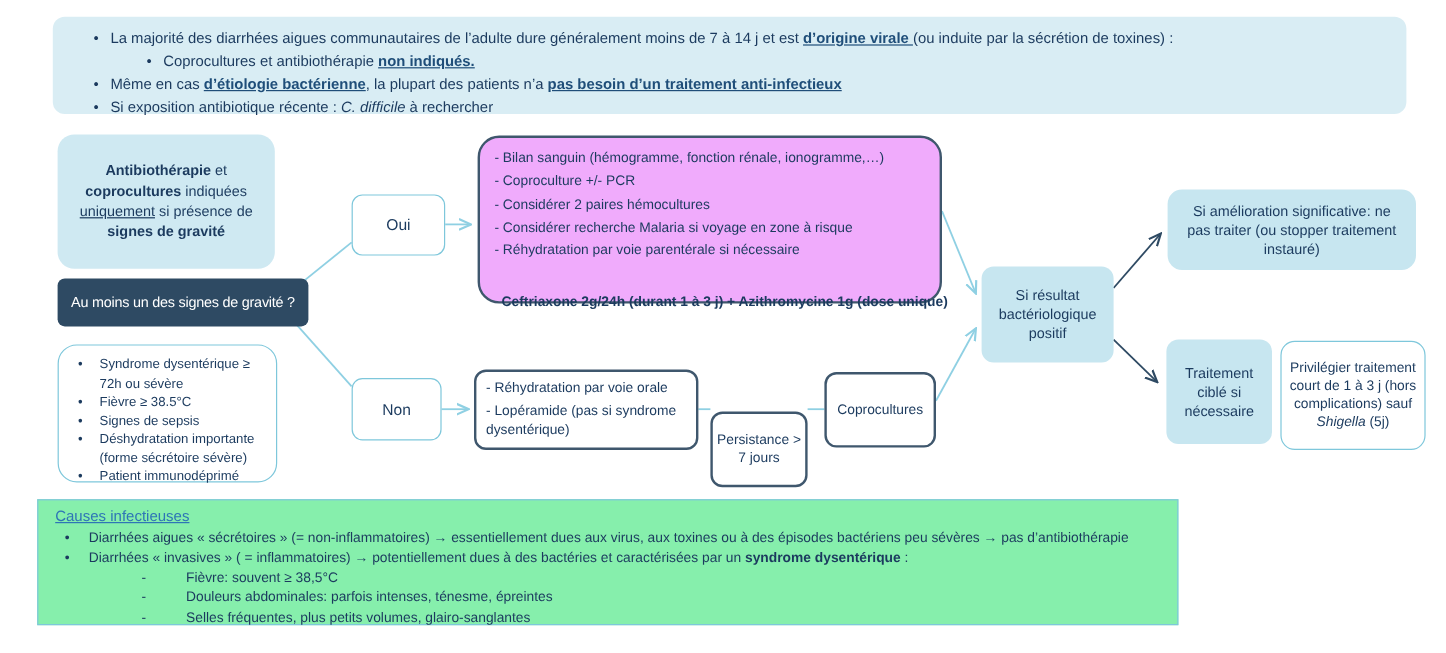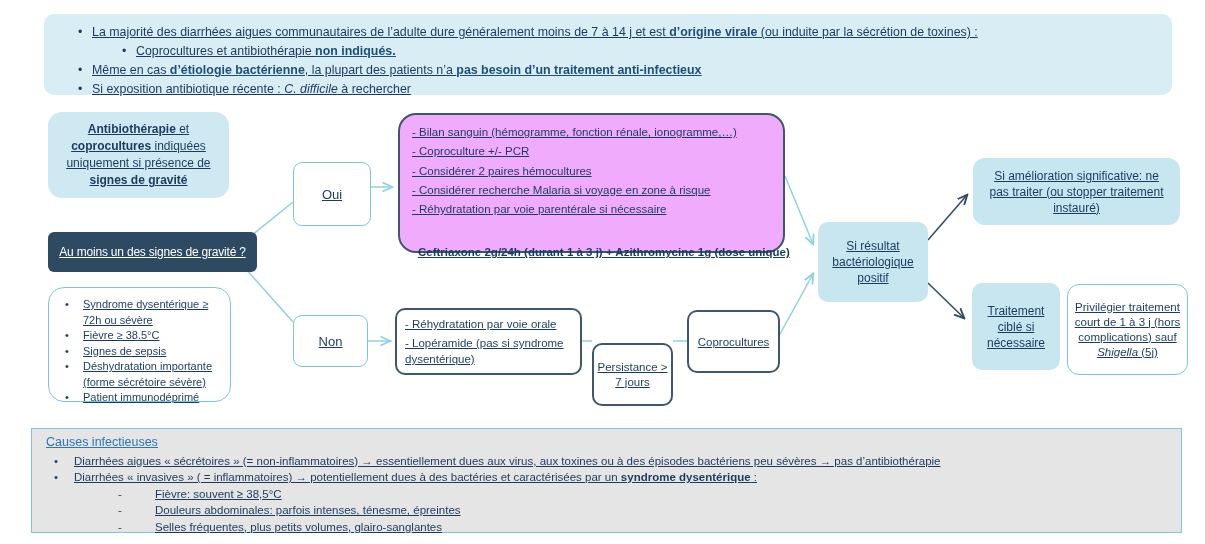--- a/index.html
+++ b/index.html
@@ -1,50 +1,50 @@
 <!DOCTYPE html>
 <html><head>
 <meta charset="utf-8">
 <style>
   html,body{margin:0;padding:0;background:#fff;}
   body{font-family:"Liberation Sans", sans-serif;color:#1b3a5e;}
   #canvas{position:relative;width:1205px;height:544px;background:#fff;overflow:hidden;}
-  .abs{position:absolute;box-sizing:border-box;text-decoration:underline;}
+  .abs{position:absolute;box-sizing:border-box;}
 
   
   .b{font-weight:bold;}
   .u{text-decoration:underline;}
   .i{font-style:italic;}
   .link{color:#1f4e79;}
 
   
   .banner{left:44px;top:14px;width:1128px;height:81px;background:#d9edf4;border-radius:10px;
           padding:9px 16px 0 16px;font-size:12.4px;line-height:19px;color:#1b3a5e;}
   .banner-row{white-space:nowrap;position:relative;}
   .banner-row.lvl1{padding-left:32px;}
   .banner-row.lvl2{padding-left:76px;}
   .banner-row.lvl1::before{content:"•";position:absolute;left:18px;}
   .banner-row.lvl2::before{content:"•";position:absolute;left:62px;}
 
   
-  .note-box{left:48px;top:112px;width:181px;height:86px;background:#cfe9f2;border-radius:14px;
+  .note-box{left:48px;top:112px;width:181px;height:112px;background:#cfe9f2;border-radius:14px;
             display:flex;align-items:center;justify-content:center;text-align:center;
             padding:6px 10px;font-size:12px;line-height:17px;}
   .question-box{left:48px;top:232px;width:209px;height:40px;background:#2e4a63;border-radius:6px;
             color:#ffffff;display:flex;align-items:center;justify-content:center;
             font-size:12px;letter-spacing:-0.2px;white-space:nowrap;}
   .severity-box{left:48px;top:287px;width:183px;height:115px;background:#fff;
             border:1.5px solid #7ec7db;border-radius:16px;padding:9px 6px 0 0;
             font-size:11px;line-height:15.5px;}
   .sev-item{position:relative;padding-left:34px;}
   .sev-item::before{content:"•";position:absolute;left:16px;}
 
   .yesno{background:#fff;border:1.5px solid #7ec7db;border-radius:9px;display:flex;
          align-items:center;justify-content:center;font-size:13px;}
-  .yes-box{left:293px;top:162px;width:78px;height:64px;}
+  .yes-box{left:293px;top:162px;width:78px;height:51px;}
   .no-box{left:293px;top:315px;width:75px;height:52px;}
 
   .severe-box{left:398px;top:113px;width:387px;height:140px;background:#f0abfc;
          border:2px solid #3f576d;border-radius:18px;padding:8px 0 0 12px;
          font-size:11.5px;line-height:19.3px;}
   .sm-line{white-space:nowrap;}
   .sm-line.last{padding-left:6px;margin-top:24px;}
 
   .mild-box{left:395px;top:308px;width:187px;height:67px;background:#fff;
          border:2px solid #3f576d;border-radius:10px;padding:6px 6px 0 8px;
@@ -66,21 +66,21 @@
          font-size:12px;line-height:16px;padding:4px 10px;}
   .targeted-box{left:972px;top:283px;width:88px;height:87px;background:#c7e6f0;border-radius:10px;
          display:flex;align-items:center;justify-content:center;text-align:center;
          font-size:12px;line-height:16px;padding:4px;}
   .shortcourse-box{left:1067px;top:284px;width:121px;height:91px;background:#fff;
          border:1.5px solid #7ec7db;border-radius:12px;
          display:flex;align-items:center;justify-content:center;text-align:center;
          font-size:11.5px;line-height:15px;padding:4px 6px;}
 
   
-  .causes-box{left:31px;top:428px;width:1151px;height:105px;background:#e5e5e5;
+  .causes-box{left:31px;top:416px;width:951px;height:105px;background:#86efac;
          border:1.5px solid #7ec7db;padding:5px 14px 0 14px;font-size:11.5px;line-height:16.5px;}
   .causes-title{color:#2e75b6;text-decoration:underline;font-size:12.5px;margin-bottom:2px;}
   .cause-row{position:relative;padding-left:28px;white-space:nowrap;}
   .cause-row::before{content:"•";position:absolute;left:8px;}
   .feature-row{position:relative;padding-left:109px;white-space:nowrap;}
   .feature-row::before{content:"-";position:absolute;left:72px;}
 
   svg.connectors{position:absolute;left:0;top:0;pointer-events:none;}
 </style>
 </head>

